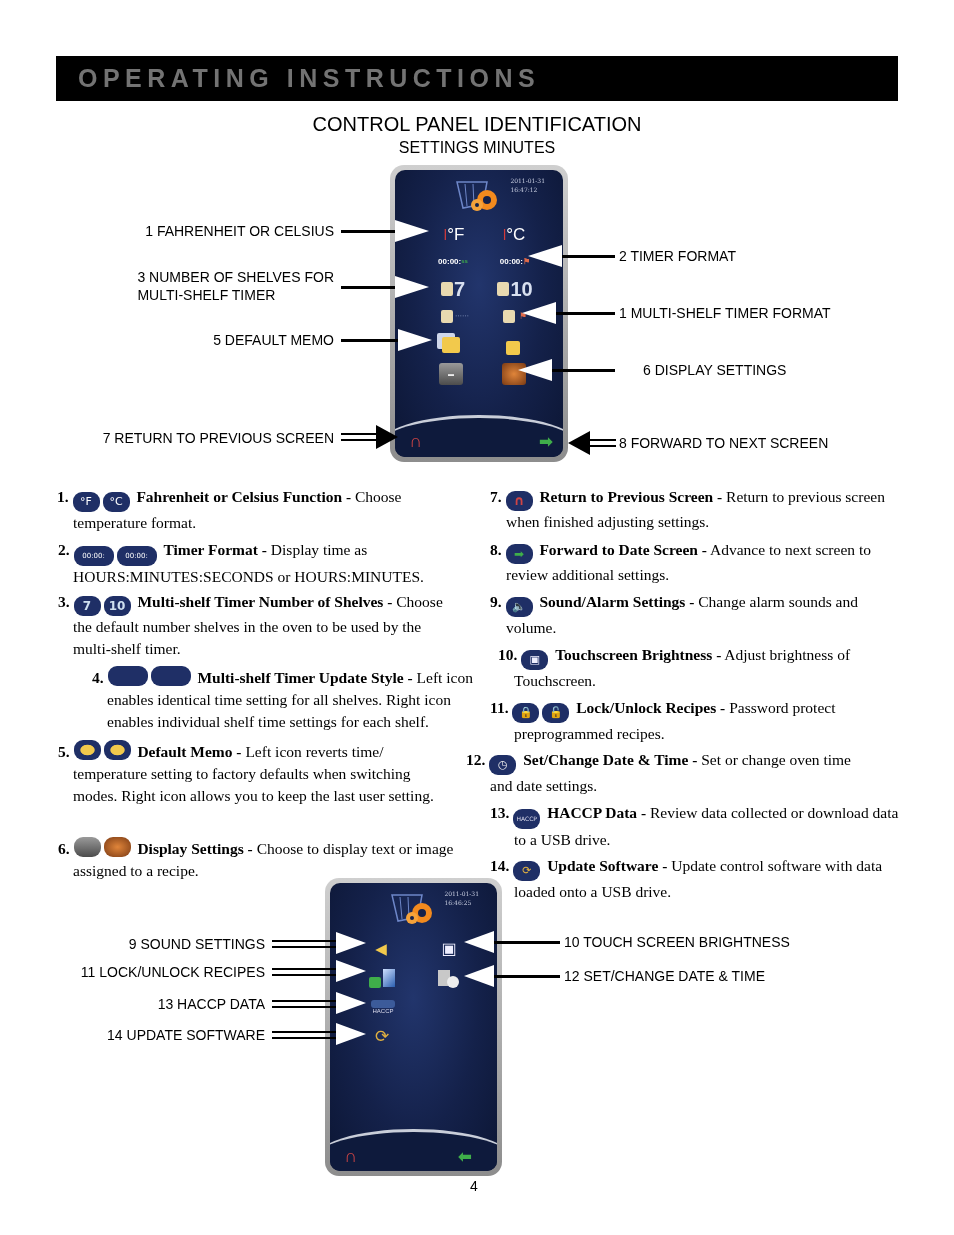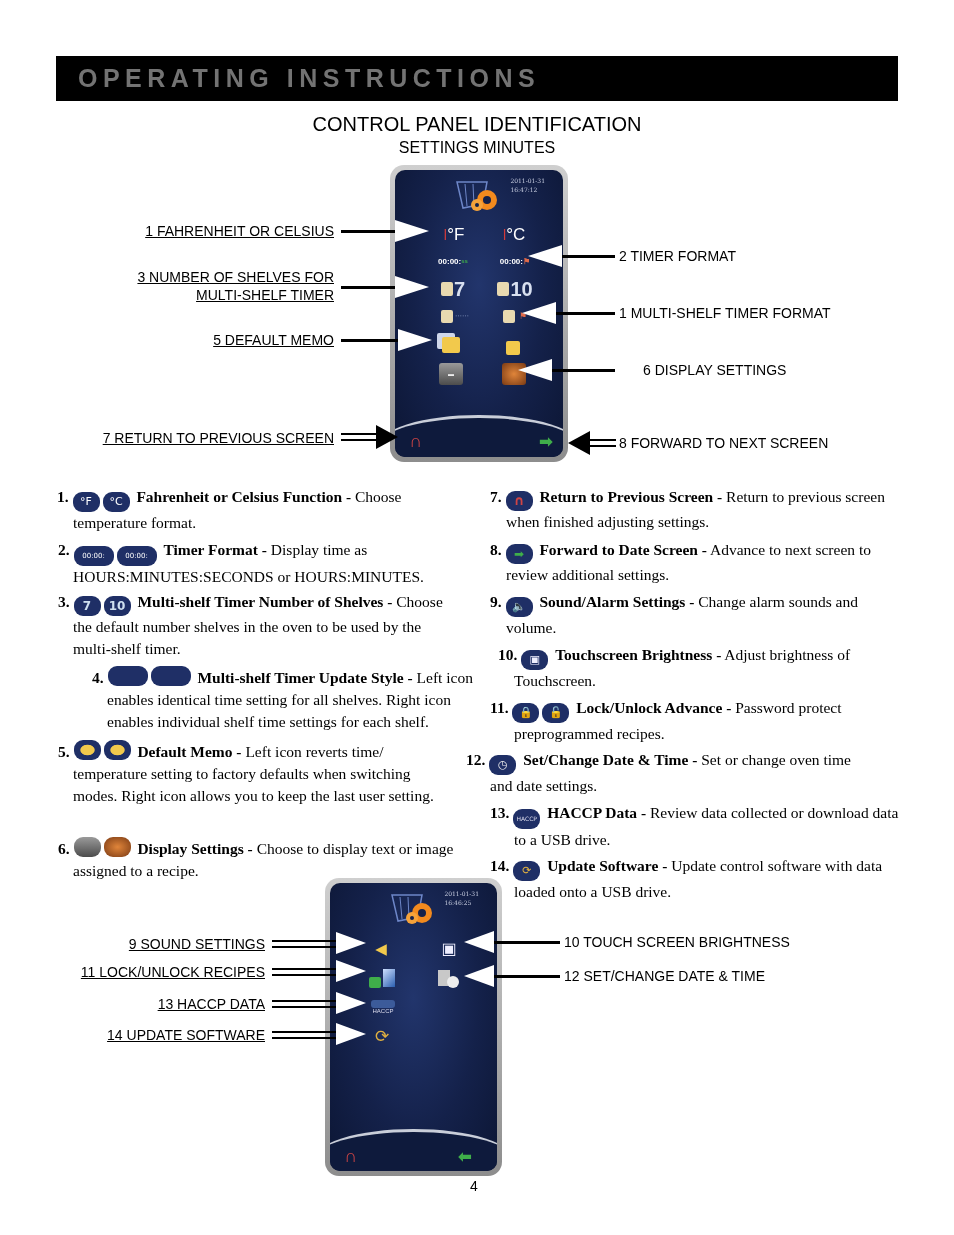--- a/index.html
+++ b/index.html
@@ -10,21 +10,21 @@
   .h2 { position:absolute; left:0; width:954px; top:139px; text-align:center; font-size:16px; }
 
   .device { position:absolute; border-radius:14px; background:linear-gradient(#cfcfcf,#8d8d8d); padding:5px; box-sizing:border-box; }
   .screen { position:relative; width:100%; height:100%; border-radius:10px; background:radial-gradient(ellipse at 50% 40%, #22356c 0%, #14214a 55%, #0c1634 100%); overflow:hidden; }
   .screen .clock { position:absolute; right:18px; top:6px; color:#c7cde0; font-family:"DejaVu Serif", serif; font-size:6px; line-height:9px; }
   .screen .logo { position:absolute; left:50%; margin-left:-26px; top:8px; width:52px; height:36px; }
   .screen .footer-arc { position:absolute; left:-10%; width:120%; height:60px; border-radius:50% 50% 0 0; border-top:3px solid #c9ced9; background:#0e1a3c; }
   .icon { position:absolute; display:flex; align-items:center; justify-content:center; }
 
   .callout { position:absolute; font-size:14px; line-height:18px; white-space:nowrap; }
-  .callout.right { text-align:right;text-decoration:underline; }
+  .callout.right { text-align:left; }
   .line { position:absolute; height:3px; background:#000; }
   .dline { position:absolute; height:8px; border-top:2px solid #000; border-bottom:2px solid #000; box-sizing:border-box; }
   .arrowhead { position:absolute; width:0; height:0; }
 
   .desc { position:absolute; font-family:"Liberation Serif", serif; font-size:15.5px; line-height:22px; }
   .desc .num { font-weight:bold; }
   .desc b { font-weight:bold; }
   .desc .mini { display:inline-block; vertical-align:-3px; width:27px; height:20px; border-radius:9px; background:#1f2f66; margin-right:3px; color:#fff; font-family:"DejaVu Sans", sans-serif; font-size:8px; text-align:center; line-height:20px; }
   .desc .mini.wide { width:40px; font-size:7px; }
   .page-num { position:absolute; left:470px; top:1178px; font-size:14px; }
@@ -204,21 +204,21 @@
 
 <div class="desc" style="left:490px; top:644px; width:410px; text-indent:-16px; padding-left:24px; box-sizing:border-box;">
   <span class="num">10.</span>
   <span class="mini" style="text-indent:0; color:#eef; font-size:11px;">▣</span>
   <b>Touchscreen Brightness -</b><span> Adjust brightness of Touchscreen.</span>
 </div>
 
 <div class="desc" style="left:490px; top:697px; width:410px; text-indent:-24px; padding-left:24px; box-sizing:border-box;">
   <span class="num">11.</span>
   <span class="mini" style="text-indent:0; color:#d04545; font-size:11px;">🔒</span><span class="mini" style="text-indent:0; color:#3fae4a; font-size:11px;">🔓</span>
-  <b>Lock/Unlock Advance -</b><span> Password protect preprogrammed recipes.</span>
+  <b>Lock/Unlock Recipes -</b><span> Password protect preprogrammed recipes.</span>
 </div>
 
 <div class="desc" style="left:466px; top:749px; width:410px; text-indent:-24px; padding-left:24px; box-sizing:border-box;">
   <span class="num">12.</span>
   <span class="mini" style="text-indent:0; color:#eee; font-size:11px;">◷</span>
   <b>Set/Change Date &amp; Time -</b><span> Set or change oven time and date settings.</span>
 </div>
 
 <div class="desc" style="left:490px; top:802px; width:410px; text-indent:-24px; padding-left:24px; box-sizing:border-box;">
   <span class="num">13.</span>

